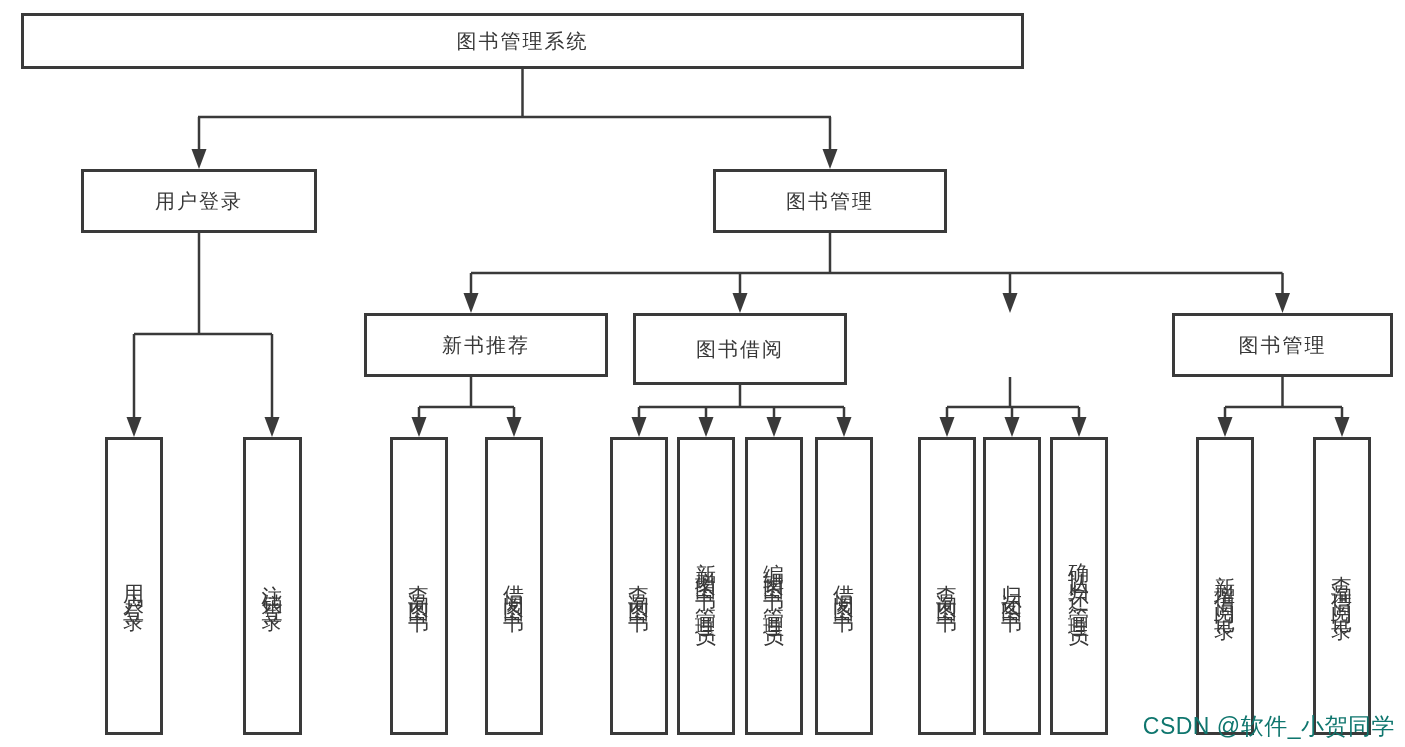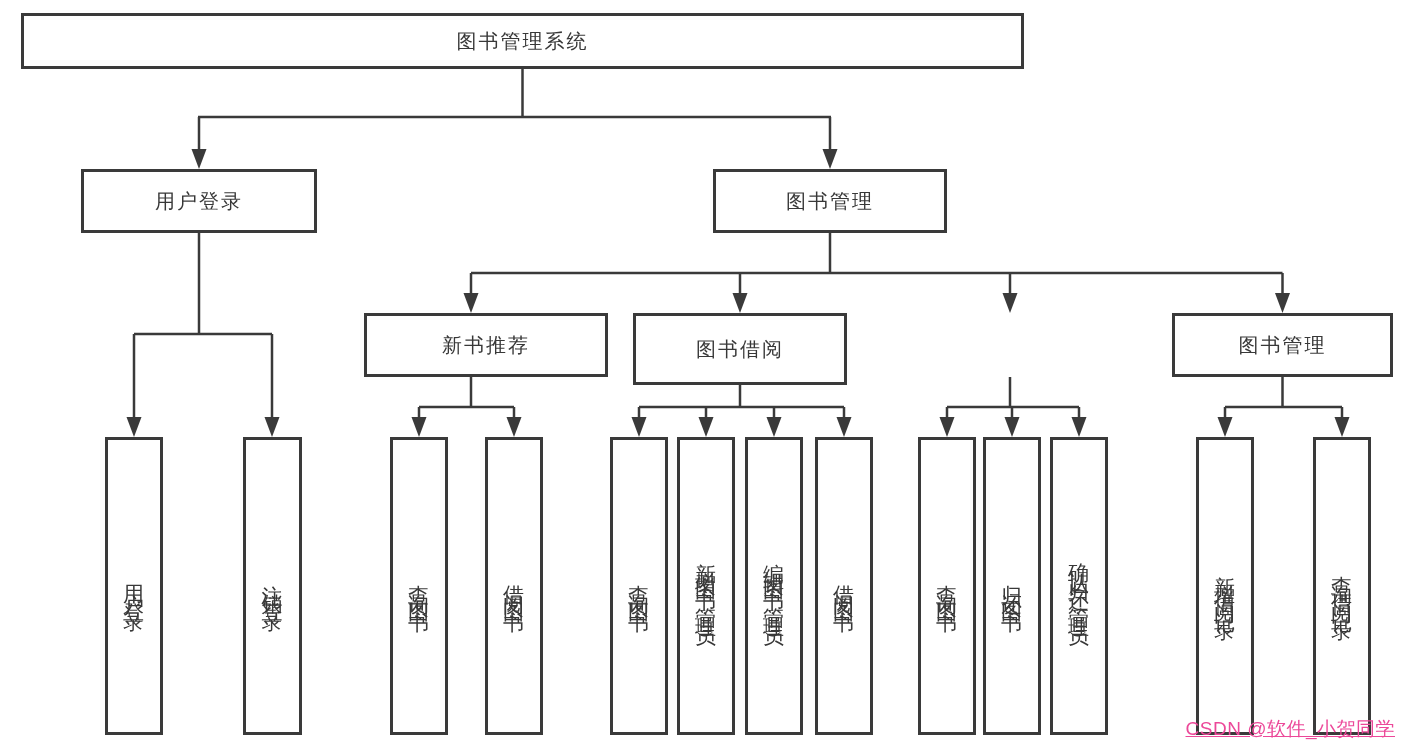--- a/index.html
+++ b/index.html
@@ -29,26 +29,25 @@
     writing-mode:vertical-rl;
     text-orientation:mixed;
     font-size:21px;
     letter-spacing:9px;
     line-height:1;
     white-space:nowrap;
   }
   .watermark{
     position:absolute;
     right:10px;bottom:5px;
-    font-size:19px;
-    color:#ec4899;
+    font-size:23px;
+    color:#0f766e;
     letter-spacing:0.5px;
     z-index:5;
     white-space:nowrap;
-    text-decoration:underline;
   }
 </style>
 </head>
 <body>
 
 <div class="canvas">
 
   <svg class="wires" width="1405" height="747" viewBox="0 0 1405 747">
       <line x1="522.5" y1="69" x2="522.5" y2="117" stroke="#3a3a3a" stroke-width="2.5"></line>
       <line x1="198" y1="117" x2="831" y2="117" stroke="#3a3a3a" stroke-width="2.5"></line>

